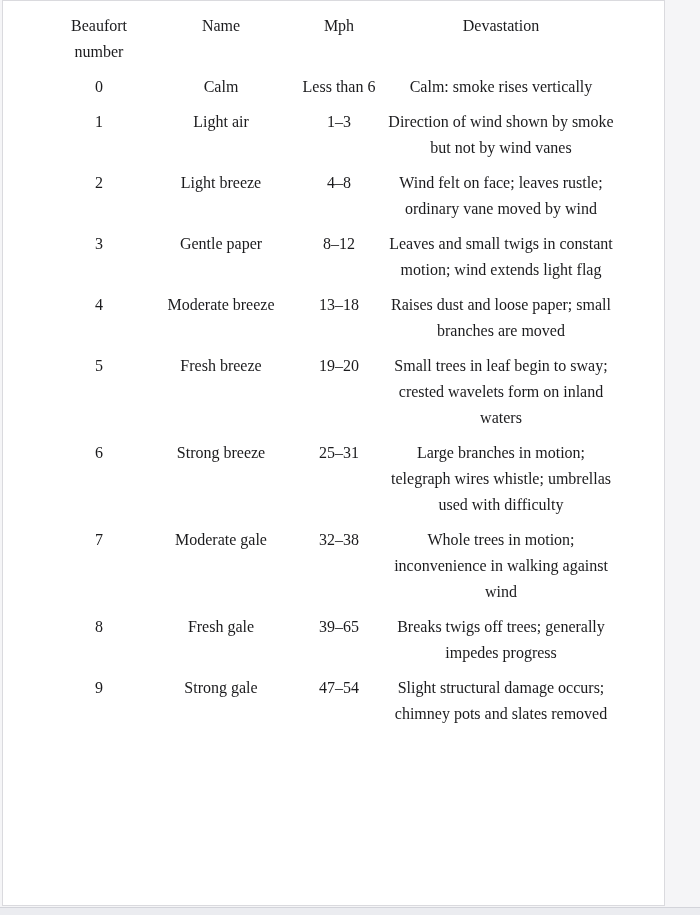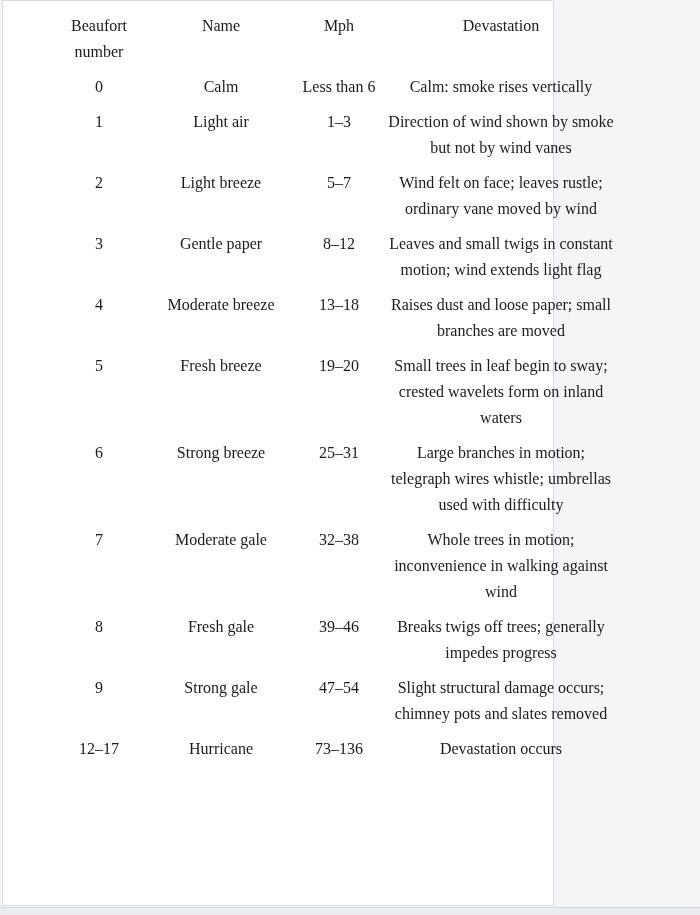--- a/index.html
+++ b/index.html
@@ -7,21 +7,21 @@
     width: 700px; height: 915px;
     background: #f5f5f7;
     font-family: "Liberation Serif", "DejaVu Serif", serif;
     color: #1b1b1d;
     position: relative;
     overflow: hidden;
   }
   .page {
     position: absolute;
     left: 2px; top: 0;
-    width: 552px; height: 906px;
+    width: 663px; height: 906px;
     background: #ffffff;
     border: 1px solid #dadade;
     box-sizing: border-box;
   }
   .bottom-strip {
     position: absolute;
     left: 0; right: 0; bottom: 0;
     height: 7px;
     background: #ebecf0;
     border-top: 1px solid #d3d4da;
@@ -76,21 +76,21 @@
         <tr>
     <td>1</td>
     <td>Light air</td>
     <td>1–3</td>
     <td>Direction of wind shown by smoke
 but not by wind vanes</td>
   </tr>
         <tr>
     <td>2</td>
     <td>Light breeze</td>
-    <td>5–7</td>
+    <td>4–8</td>
     <td>Wind felt on face; leaves rustle;
 ordinary vane moved by wind</td>
   </tr>
         <tr>
     <td>3</td>
     <td>Gentle paper</td>
     <td>8–12</td>
     <td>Leaves and small twigs in constant
 motion; wind extends light flag</td>
   </tr>
@@ -121,34 +121,28 @@
     <td>7</td>
     <td>Moderate gale</td>
     <td>32–38</td>
     <td>Whole trees in motion;
 inconvenience in walking against
 wind</td>
   </tr>
         <tr>
     <td>8</td>
     <td>Fresh gale</td>
-    <td>39–46</td>
+    <td>39–65</td>
     <td>Breaks twigs off trees; generally
 impedes progress</td>
   </tr>
         <tr>
     <td>9</td>
     <td>Strong gale</td>
     <td>47–54</td>
     <td>Slight structural damage occurs;
 chimney pots and slates removed</td>
   </tr>
-        <tr>
-    <td>12–17</td>
-    <td>Hurricane</td>
-    <td>73–136</td>
-    <td>Devastation occurs</td>
-  </tr>
       </tbody>
   </table>
 </div>
 
 <div class="bottom-strip"></div>
 
 </body></html>

